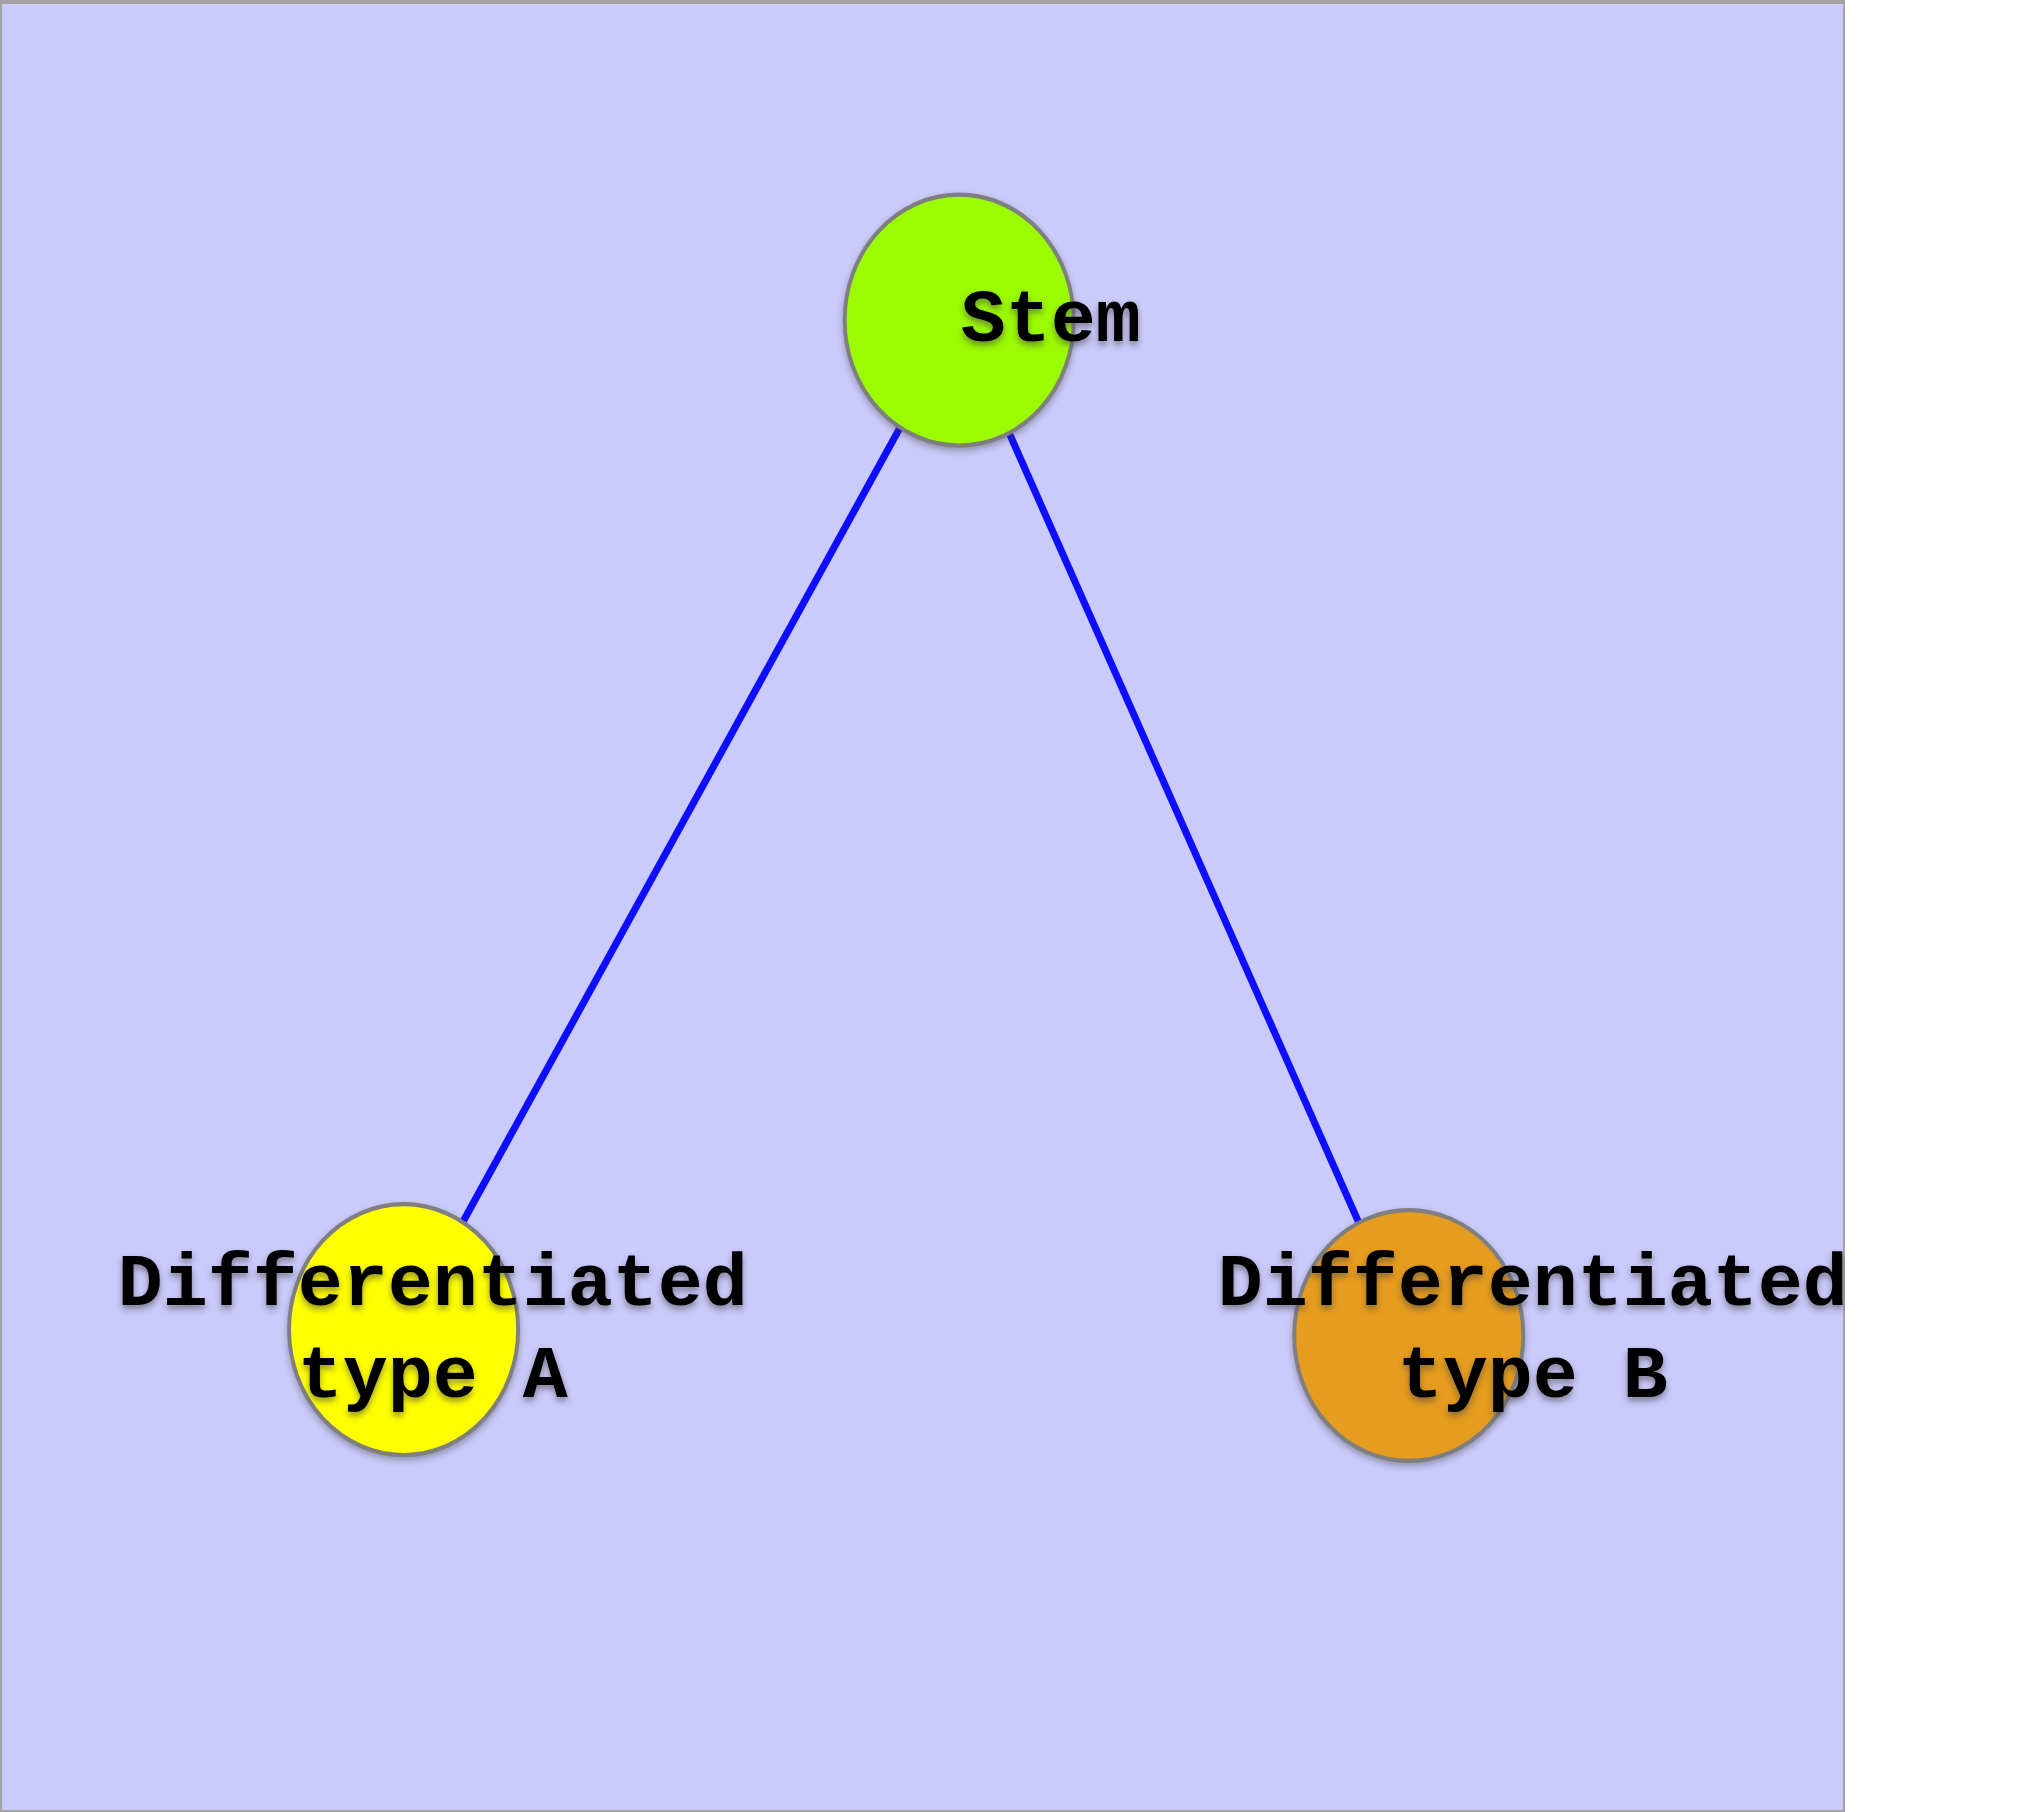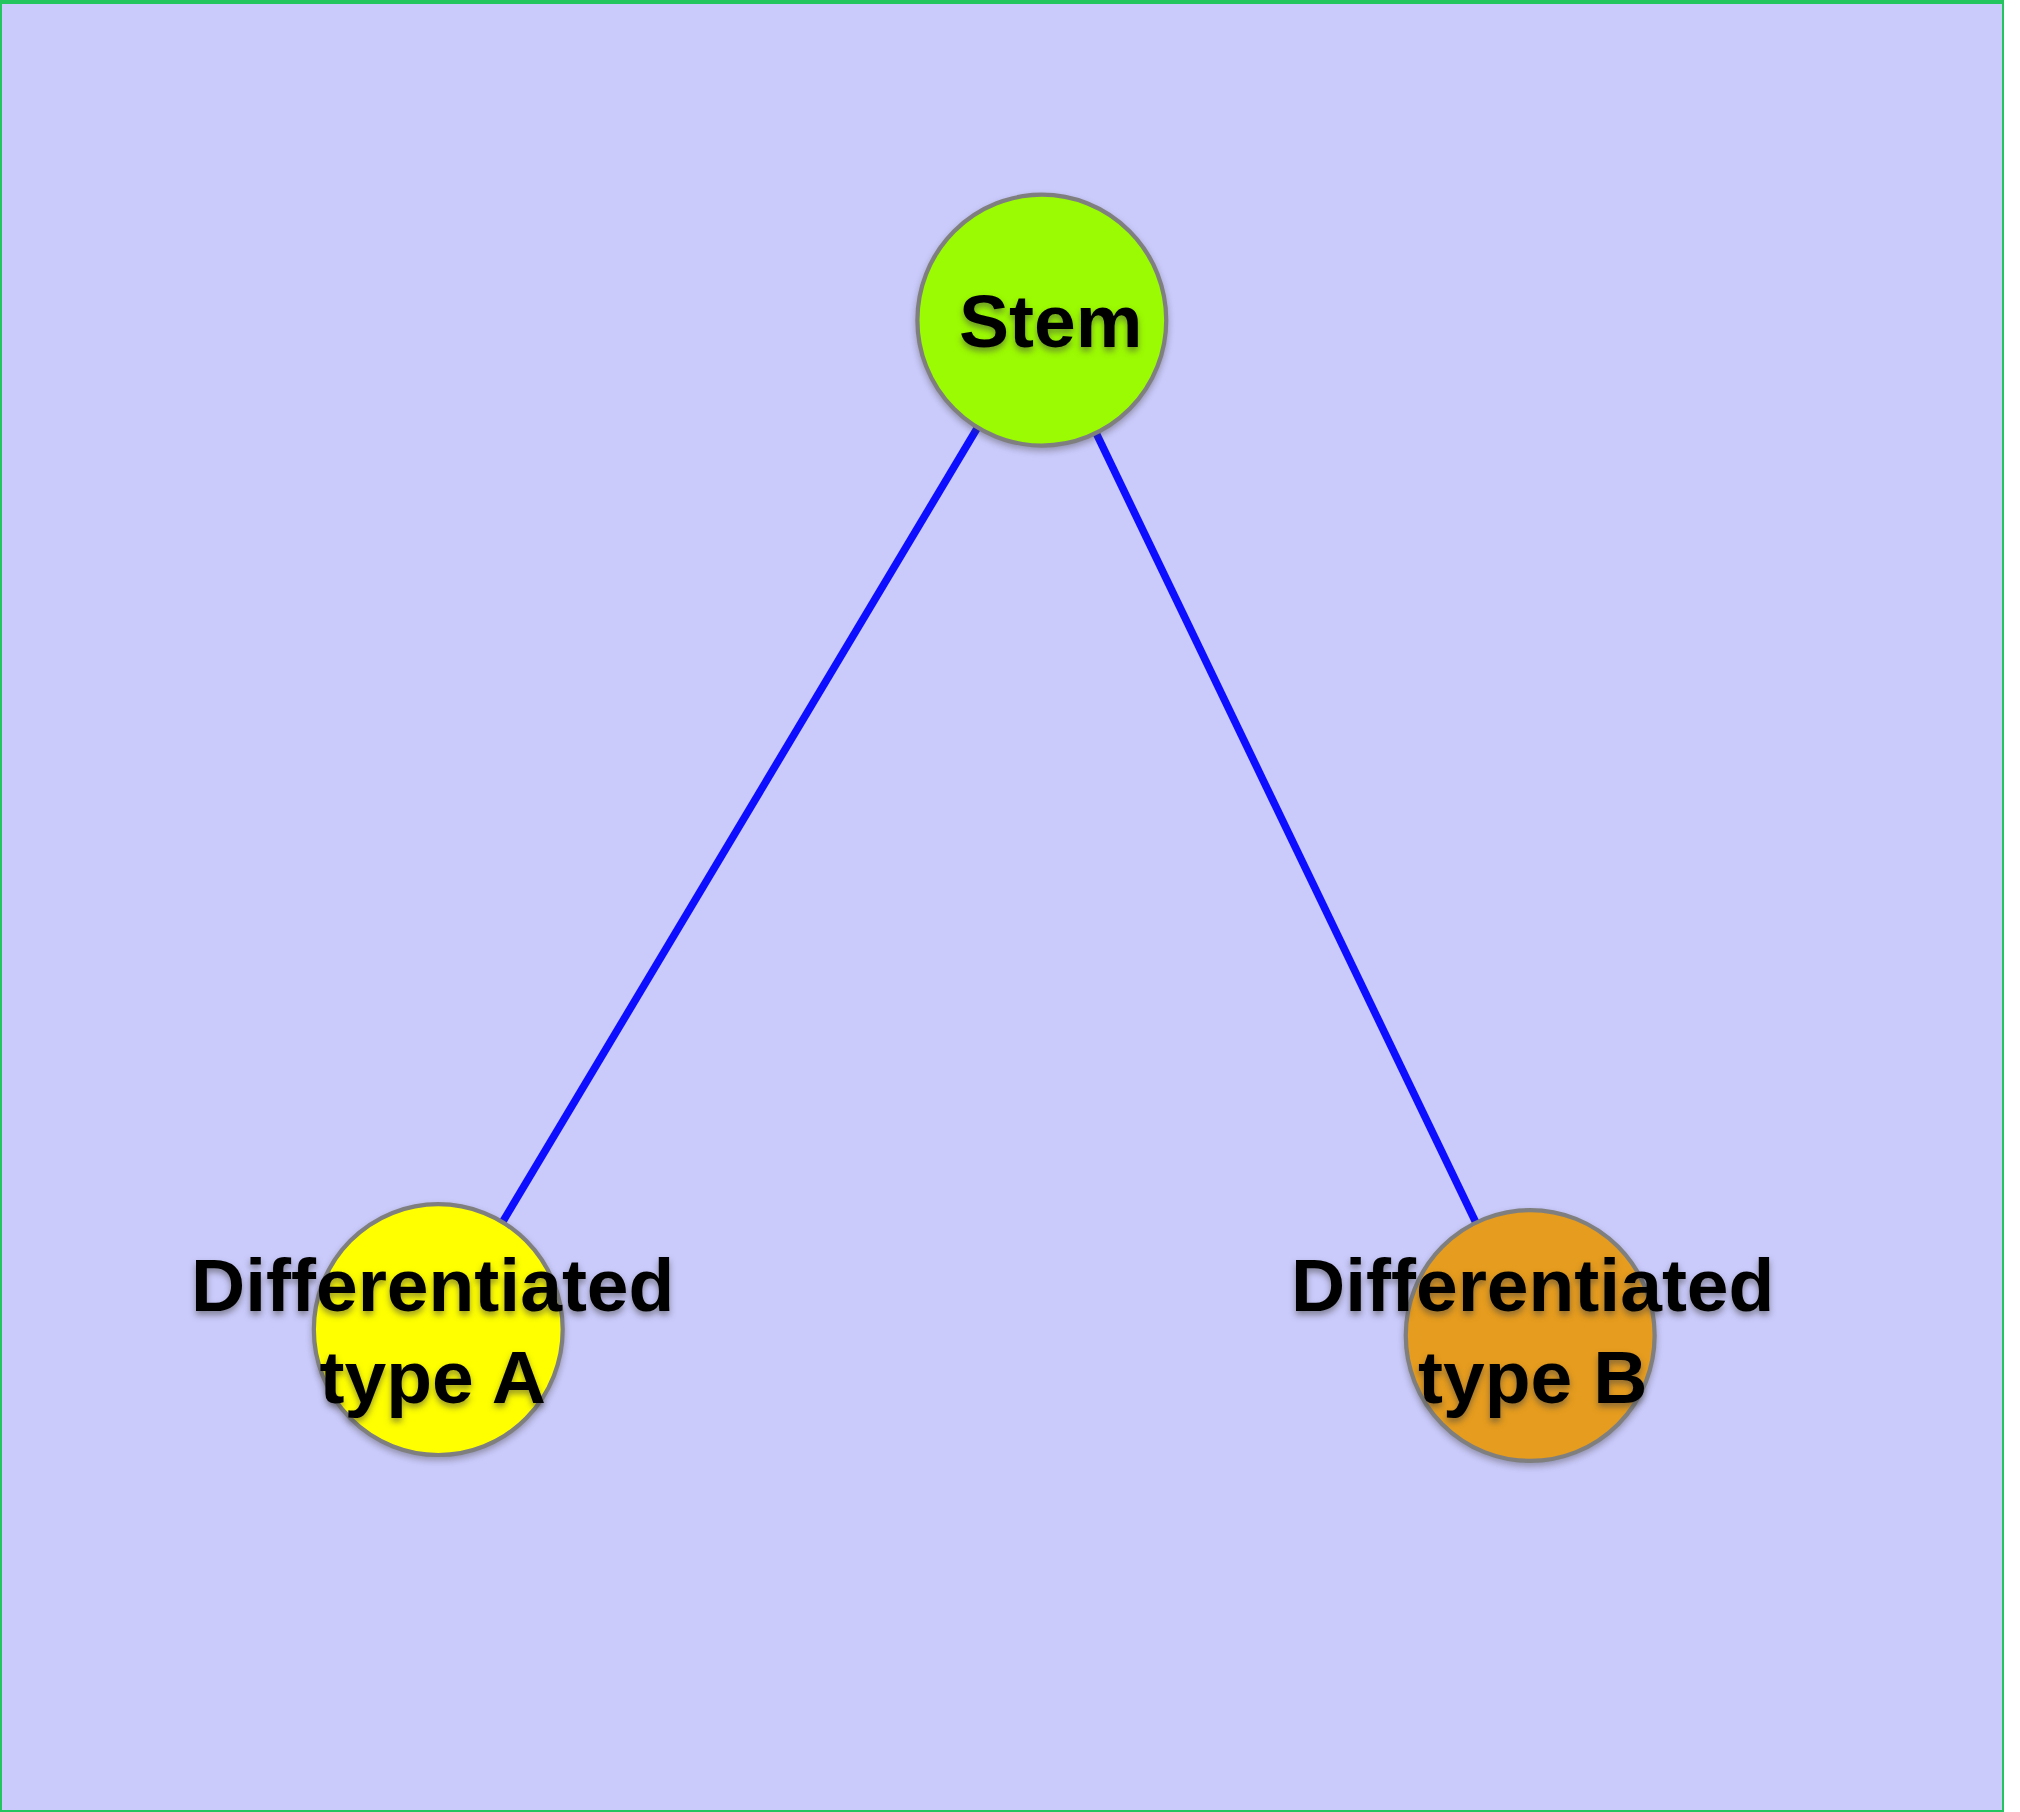--- a/index.html
+++ b/index.html
@@ -3,24 +3,25 @@
 <meta charset="utf-8">
 <style>
   html, body {
     margin: 0;
     padding: 0;
     background: #ffffff;
     font-family: "Liberation Sans", sans-serif;
   }
   .stage {
     position: relative;
-    width: 2004px;
+    width: 1845px;
     height: 1812px;
-    background: #22c55e;
+    background: #a3a3a3;
     overflow: hidden;
+    font-family: Liberation Mono, monospace;
   }
   .canvas {
     position: absolute;
     top: 4.2px;
     left: 1.7px;
     right: 1.7px;
     bottom: 1.7px;
   }
   .graph-svg {
     position: absolute;

